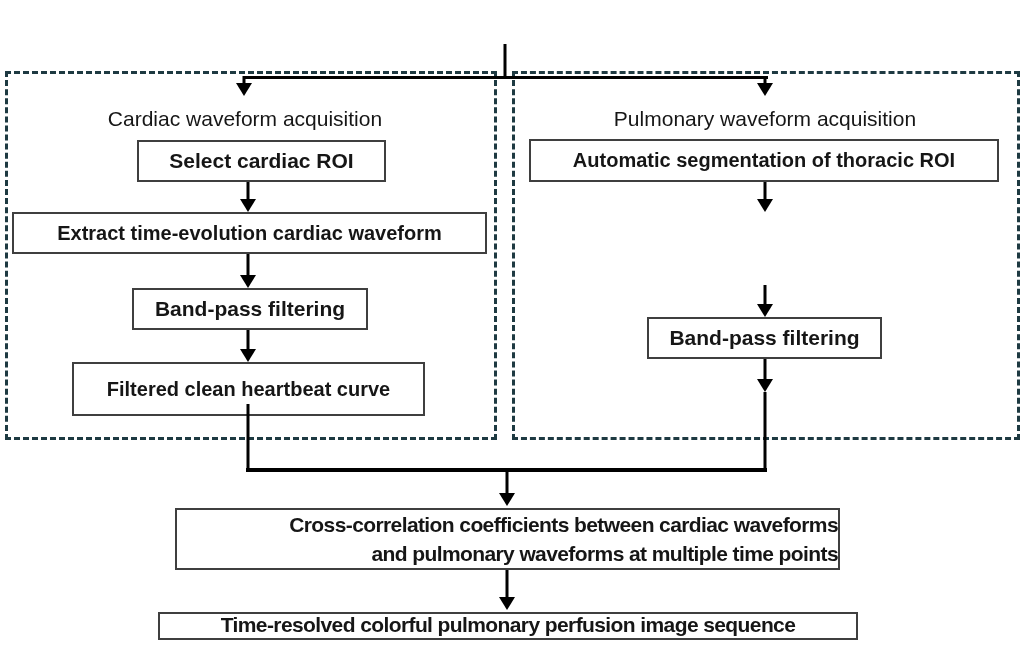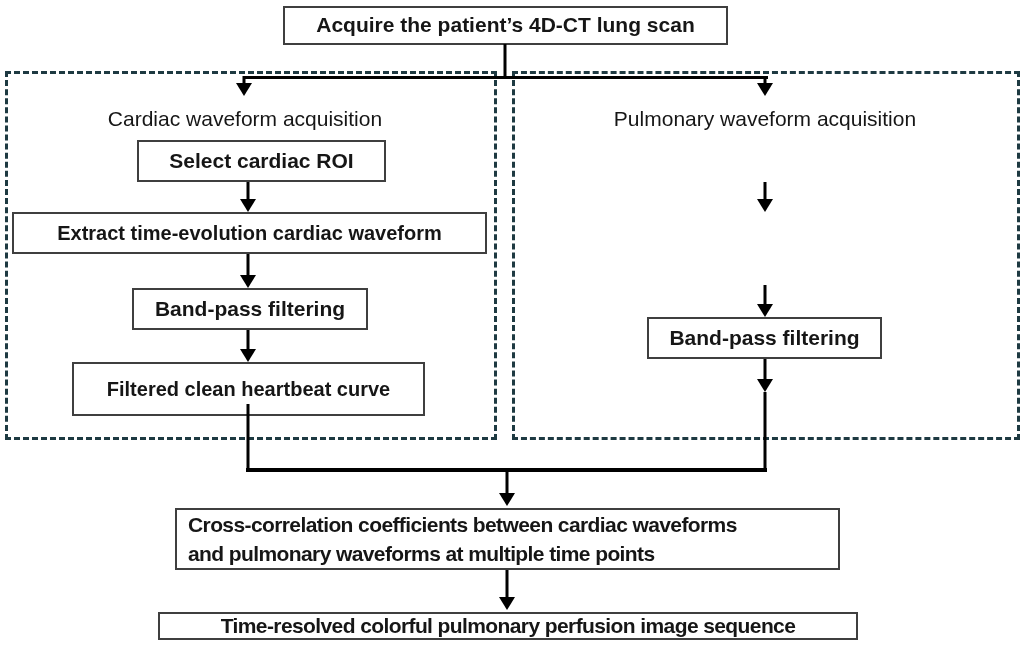--- a/index.html
+++ b/index.html
@@ -25,21 +25,21 @@
     white-space: nowrap;
     z-index: 1;
     line-height: 1.25;
   }
   .node.multiline {
     flex-direction: column;
     align-items: flex-start;
     justify-content: center;
     white-space: nowrap;
   }
-  .node.narrow { letter-spacing: -0.6px; font-size: 21px; }
+  .node.narrow { letter-spacing: -0.6px; font-size: 21px; align-items: flex-end; }
   .dashed-panel {
     position: absolute;
     box-sizing: border-box;
     border: 3px dashed #1e3a42;
     background: transparent;
     z-index: 0;
   }
   .panel-title {
     position: absolute;
     transform: translateX(-50%);
@@ -70,23 +70,20 @@
     transform: translateX(-50%);
     z-index: 2;
   }
   .passline { z-index: 3; }
 </style>
 </head>
 <body>
 
 <div class="canvas">
 
-  <div class="node" style="left:283px; top:6px; width:445px; height:39px; font-size:21px;">
-    <span>Acquire the patient’s 4D-CT lung scan</span>
-  </div>
 
   <div class="vline" style="left:505px; top:44px; height:35px;"></div>
   <div class="hline" style="left:243px; top:76px; width:525px;"></div>
   <div class="vline" style="left:244px; top:76px; height:9px;"></div>
   <div class="ahead" style="left:244px; top:83px;"></div>
   <div class="vline" style="left:765px; top:76px; height:9px;"></div>
   <div class="ahead" style="left:765px; top:83px;"></div>
 
   <div class="dashed-panel" style="left:5px; top:71px; width:492px; height:369px;"></div>
   <div class="dashed-panel" style="left:512px; top:71px; width:508px; height:369px;"></div>
@@ -112,20 +109,23 @@
     <span>Band-pass filtering</span>
   </div>
 
   <div class="vline" style="left:248px; top:330px; height:20px;"></div>
   <div class="ahead" style="left:248px; top:349px;"></div>
 
   <div class="node" style="left:72px; top:362px; width:353px; height:54px;">
     <span>Filtered clean heartbeat curve</span>
   </div>
 
+  <div class="node" style="left:529px; top:139px; width:470px; height:43px;">
+    <span>Automatic segmentation of thoracic ROI</span>
+  </div>
 
   <div class="vline" style="left:765px; top:182px; height:18px;"></div>
   <div class="ahead" style="left:765px; top:199px;"></div>
 
 
   <div class="vline" style="left:765px; top:285px; height:20px;"></div>
   <div class="ahead" style="left:765px; top:304px;"></div>
 
   <div class="node" style="left:647px; top:317px; width:235px; height:42px; font-size:21px;">
     <span>Band-pass filtering</span>

